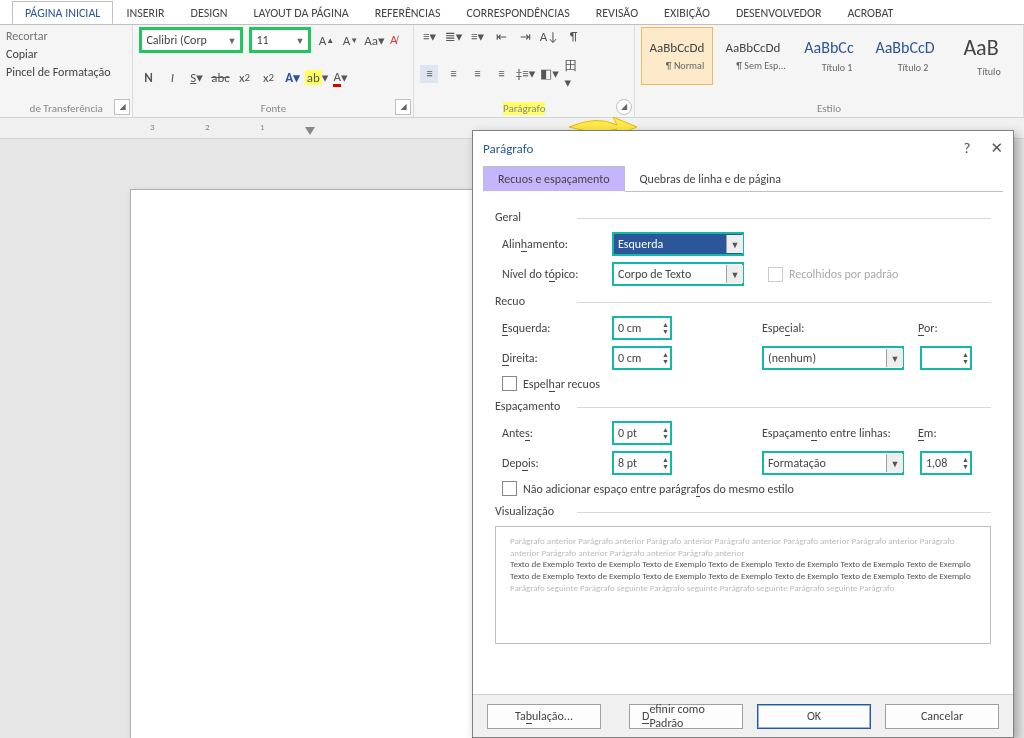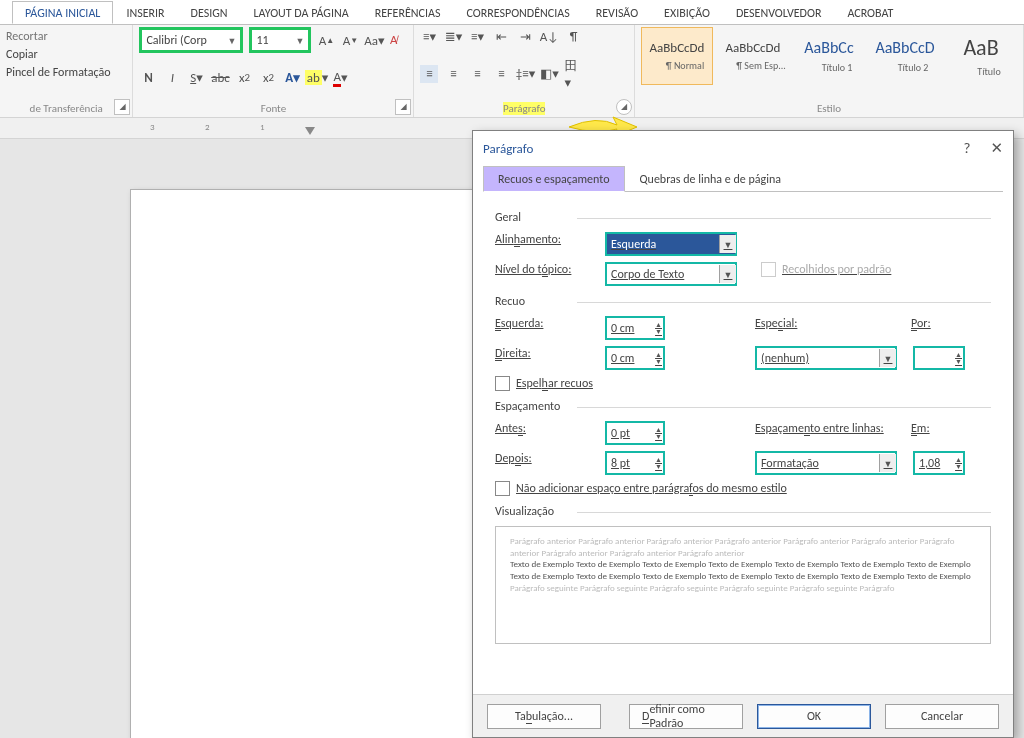--- a/index.html
+++ b/index.html
@@ -34,21 +34,21 @@
 .dialog{position:absolute;left:472px;top:130px;width:540px;height:606px;background:#fff;border:1px solid #808080;box-shadow:4px 4px 10px rgba(0,0,0,0.3);}
 .dlg-title{height:34px;display:flex;align-items:center;justify-content:space-between;padding:0 10px;font-size:13px;color:#2b579a;}
 .dlg-title .right{display:flex;gap:20px;align-items:center;font-size:15px;color:#555;}
 .dlg-tabs{display:flex;border-bottom:1px solid #c0c0c0;margin:0 10px;}
 .dlg-tabs .dtab{padding:5px 14px;border:1px solid transparent;font-size:12px;color:#444;cursor:pointer;position:relative;top:1px;}
 .dlg-tabs .dtab.active{border:1px solid #c0c0c0;border-bottom:1px solid #fff;background:#c4b5fd;}
 .dlg-body{padding:10px 22px 0 22px;font-size:12px;color:#444;}
 .sect{margin-top:8px;}
 .sect-title{color:#444;font-size:12px;margin-bottom:8px;position:relative;}
 .sect-title:after{content:"";position:absolute;left:82px;right:0;top:8px;border-top:1px solid #d8d8d8;}
-.frow{display:flex;margin:6px 0;text-decoration:underline;}
+.frow{display:flex;align-items:center;margin:6px 7px;}
 .frow .lbl{width:110px;}
 .select,.num{border:2px solid #14b8a6;height:20px;background:#fff;display:flex;align-items:center;padding:0 4px;font-size:12px;}
 .select{width:120px;justify-content:space-between;}
 .select.sel{background:#2b579a;color:#fff;}
 .select .dd{width:16px;height:18px;margin:-1px -5px -1px 4px;border-left:1px solid #a0a0a0;display:flex;align-items:center;justify-content:center;color:#555;background:#eee;font-size:9px;}
 .num{width:48px;justify-content:space-between;}
 .num .spin{display:flex;flex-direction:column;font-size:7px;line-height:7px;color:#555;margin-right:-3px;}
 .cb{width:13px;height:13px;border:1px solid #888;display:inline-block;margin-right:6px;vertical-align:middle;}
 .cb.dis{border-color:#ccc;}
 .preview{border:1px solid #c0c0c0;height:100px;margin-top:6px;padding:8px 14px;font-size:9px;color:#bbb;line-height:1.3;overflow:hidden;}

